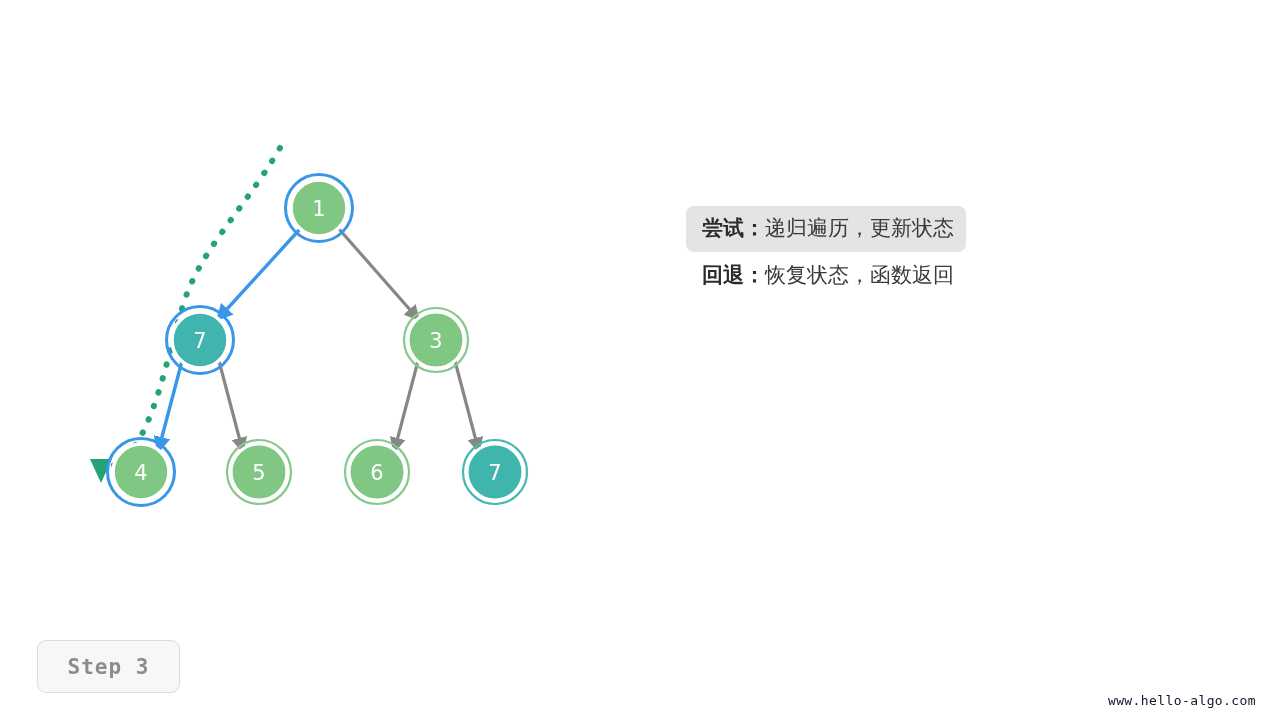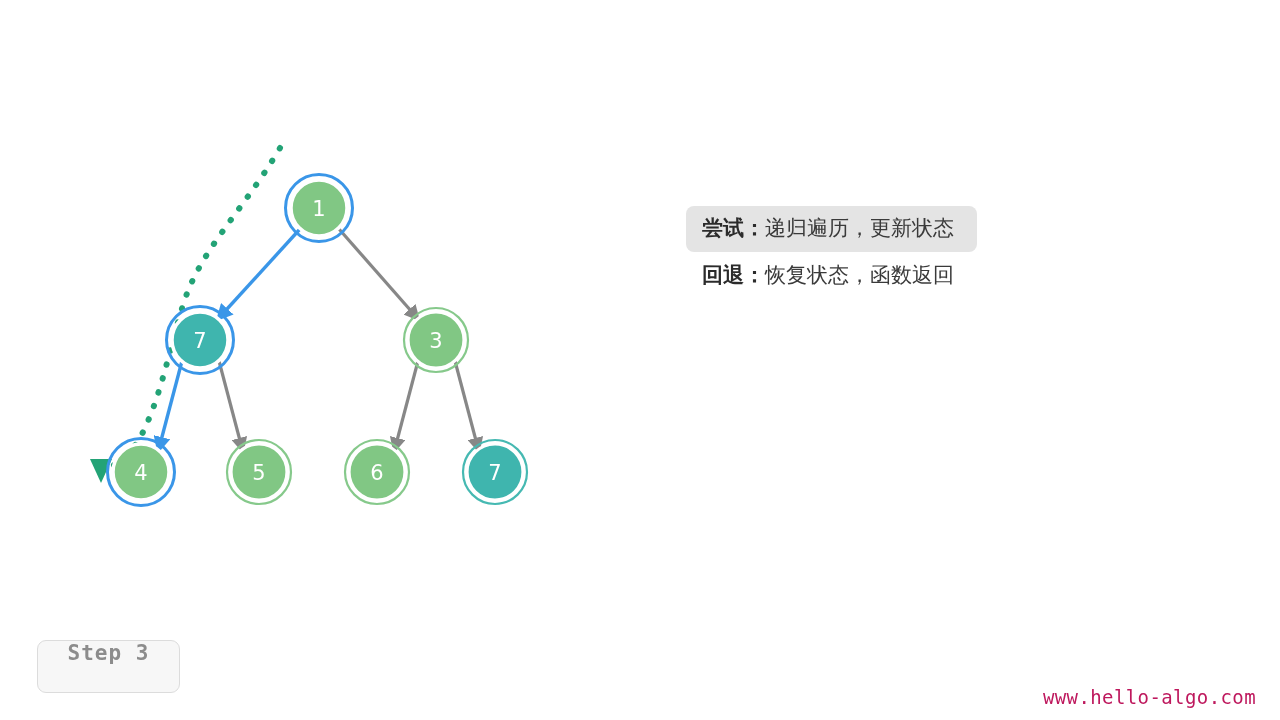--- a/index.html
+++ b/index.html
@@ -59,21 +59,21 @@
   }
   .cn-line .kw {
     font-weight: bold;
     color: #2b2b2b;
   }
 
   #try-row {
     display: inline-block;
     background: #e4e4e4;
     border-radius: 8px;
-    padding: 12px 23px 13px 16px;
+    padding: 12px 12px 13px 16px;
     margin: 0;
   }
   #back-row {
     display: block;
     padding: 13px 16px 12px 16px;
   }
 
   .code-line {
     font-family: "DejaVu Sans Mono", "Liberation Mono", monospace;
     font-size: 23px;
@@ -95,38 +95,39 @@
     position: absolute;
     left: 37px;
     top: 640px;
     width: 143px;
     height: 53px;
     box-sizing: border-box;
     border: 1px solid #dcdcdc;
     border-radius: 9px;
     background: #f7f7f7;
     display: flex;
+    align-items: center;
     justify-content: center;
   }
   #step-badge-label {
     font-family: "DejaVu Sans Mono", "Liberation Mono", monospace;
     font-size: 21px;
     font-weight: bold;
     color: #8c8c8c;
     letter-spacing: 1px;
   }
 
   
   #watermark {
     position: absolute;
     right: 24px;
     bottom: 12px;
     font-family: "DejaVu Sans Mono", "Liberation Mono", monospace;
-    font-size: 19px;
-    color: #be185d;
+    font-size: 13px;
+    color: #0f172a;
     letter-spacing: 0.4px;
   }
 </style>
 </head>
 <body>
 
 <div id="stage">
 
   <svg id="tree-svg" viewBox="0 0 640 720">
     <defs>

